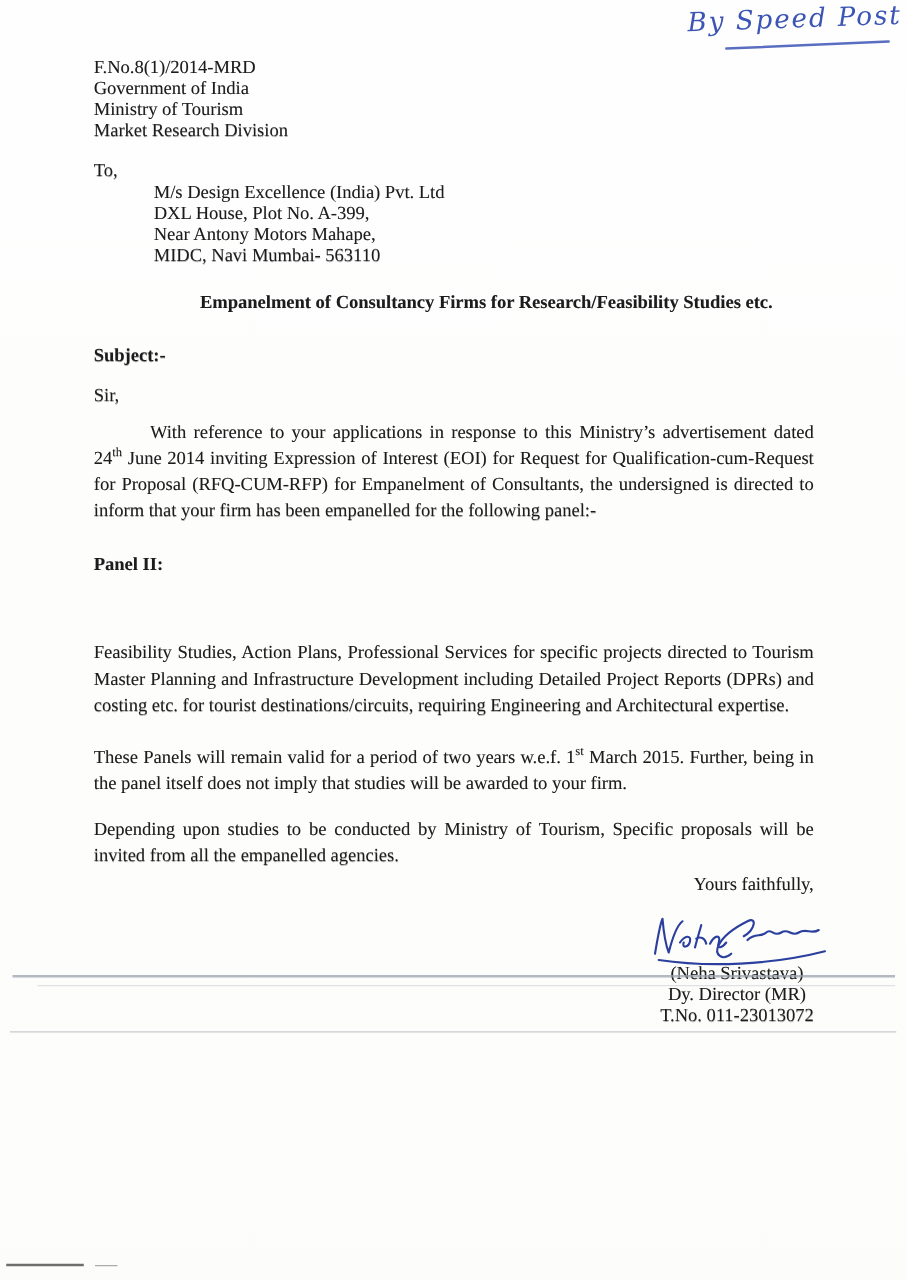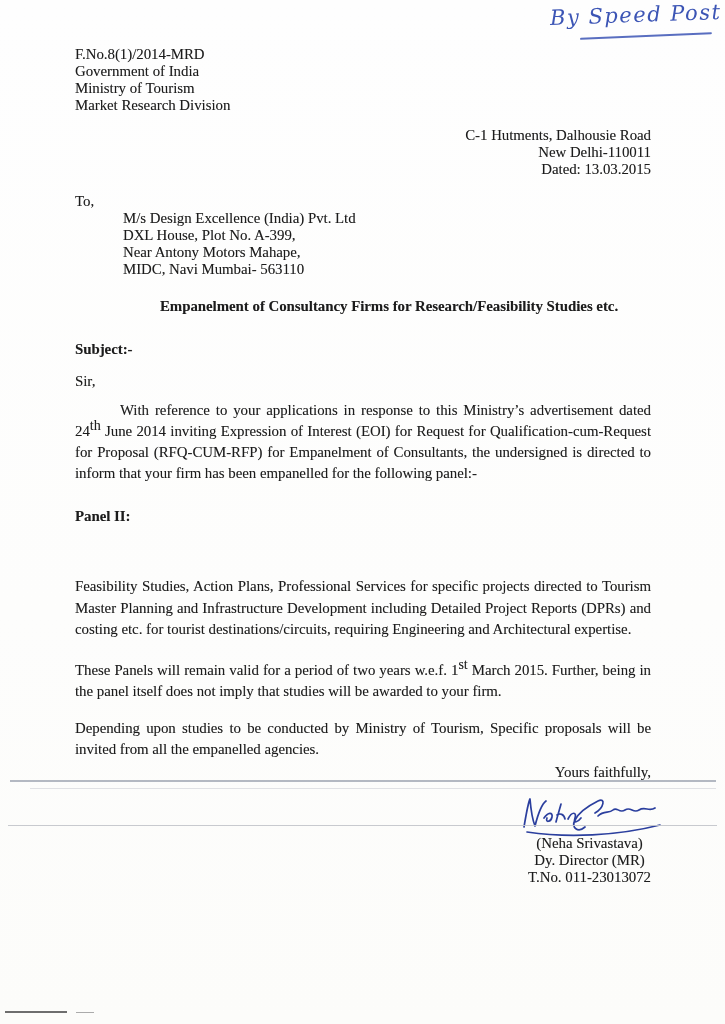--- a/index.html
+++ b/index.html
@@ -48,21 +48,21 @@
   .salutation { margin-top: 15px; line-height: 17px; }
 
   .para { text-align: justify; line-height: 21px; margin: 0; }
   .p1 { margin-top: 10px; text-indent: 45px; }
   .panel-row { display: flex; margin-top: 22px; flex-direction: column; }
   .panel-row .lbl { flex: 0 0 70px; font-weight: bold; line-height: 21.5px; }
   .panel-row .txt { flex: 1; text-align: justify; line-height: 21.5px; }
   .p2 { margin-top: 19px; }
   .p3 { margin-top: 16px; }
 
-  sup { font-size: 14px; line-height: 0; vertical-align: super; }
+  sup { font-size: 10px; line-height: 0; vertical-align: super; }
 
   .valediction { text-align: right; margin-top: 3px; line-height: 18px; }
 
   .sig-block { display: flex; flex-direction: column; align-items: flex-end; margin-top: 8px; }
   .sig-scribble { margin-right: -16px; margin-bottom: -2px; }
   .sig-center { text-align: center; line-height: 17px; }
 
   
   .scan-line-1  { position: absolute; top: 780px; left: 10px; width: 706px; height: 2px; background: #9ba1af; opacity: .75; }
   .scan-line-1b { position: absolute; top: 788px; left: 30px; width: 686px; height: 1px; background: #d8dade; opacity: .8; }
@@ -80,25 +80,20 @@
 
   <div class="content">
 
     <div class="center-block">
       <div>F.No.8(1)/2014-MRD</div>
       <div>Government of India</div>
       <div>Ministry of Tourism</div>
       <div>Market Research Division</div>
     </div>
 
-    <div class="right-block">
-      <div>C-1 Hutments, Dalhousie Road</div>
-      <div>New Delhi-110011</div>
-      <div>Dated:  13.03.2015</div>
-    </div>
 
     <div class="to-label">To,</div>
     <div class="recipient">
       <div>M/s Design Excellence (India) Pvt. Ltd</div>
       <div>DXL House, Plot No. A-399,</div>
       <div>Near Antony Motors Mahape,</div>
       <div>MIDC, Navi Mumbai- 563110</div>
     </div>
 
     <div class="subject-row">

